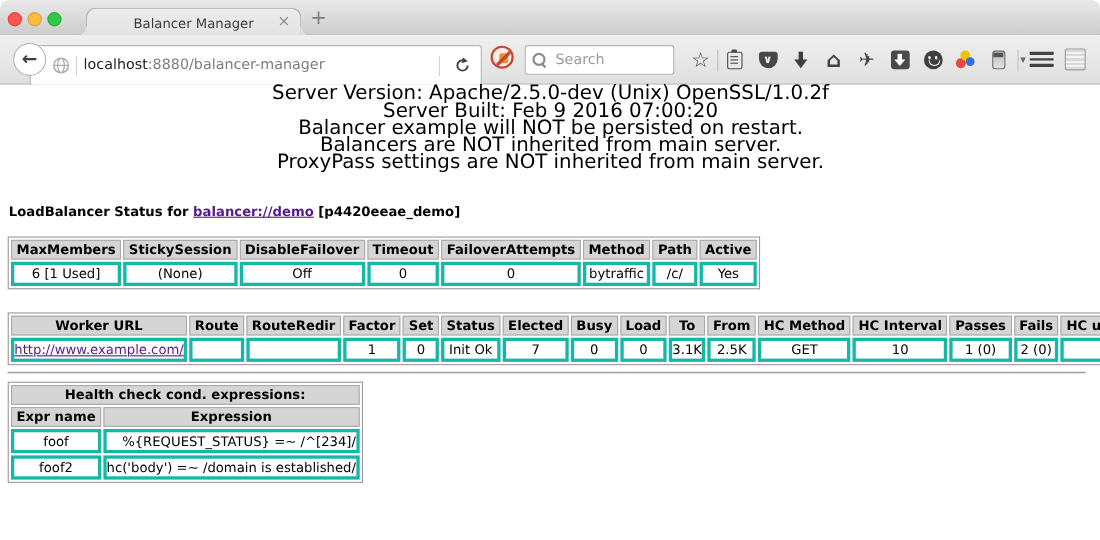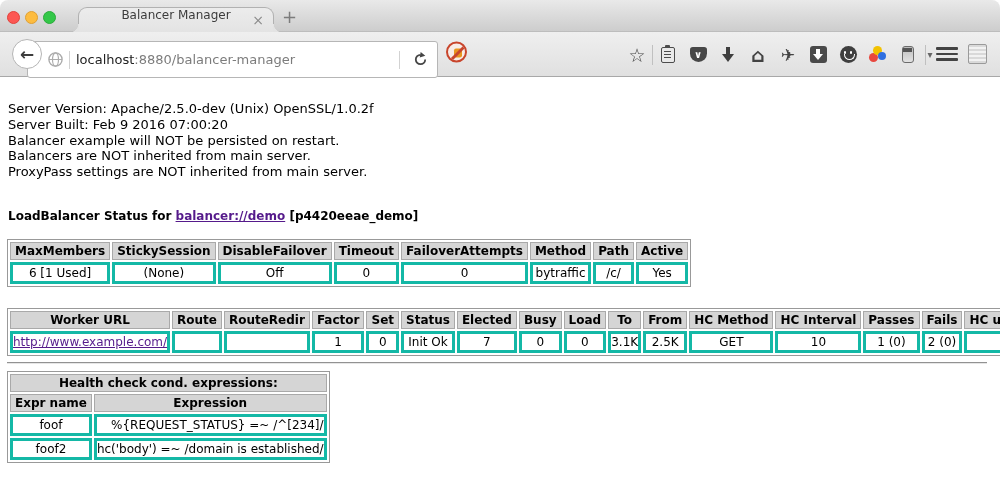--- a/index.html
+++ b/index.html
@@ -20,21 +20,21 @@
   .tl { position:absolute; top:11px; width:13px; height:13px; border-radius:50%; }
   .tl.red    { left:7px;  background:#fc5753; border:1px solid #e2423c; }
   .tl.yellow { left:25px; background:#fdbc40; border:1px solid #dfa034; }
   .tl.green  { left:43px; background:#33c748; border:1px solid #2aab3a; }
 
   .tab {
     position:absolute; left:78px; top:7px; width:196px; height:26px;
     background:linear-gradient(#ececec,#e3e3e3);
     border:1px solid #b1b1b1; border-bottom:none;
     border-radius:9px 9px 0 0;
-    display:flex; justify-content:center;
+    display:flex; align-items:center; justify-content:center;
   }
   .tab::before, .tab::after { content:''; position:absolute; bottom:0; width:9px; height:9px; }
   .tab::before { left:-9px; background:radial-gradient(circle 9px at 0 0, rgba(0,0,0,0) 8px, #e3e3e3 8.5px); }
   .tab::after  { right:-9px; background:radial-gradient(circle 9px at 9px 0, rgba(0,0,0,0) 8px, #e3e3e3 8.5px); }
   .tab-title { font-size:12px; color:#3c3c3c; }
   .tab-close { position:absolute; right:9px; top:4px; font-size:14px; color:#8b8b8b; cursor:default; }
   .newtab { position:absolute; left:282px; top:6px; font-size:18px; color:#7c7c7c; }
 
   
   .navbar {
@@ -119,21 +119,21 @@
 
   .hamburger { position:absolute; left:936px; top:15px; width:22px; }
   .hamburger i { display:block; height:2.5px; background:#434343; margin-bottom:3px; border-radius:1px; }
   .nav-div2 { position:absolute; left:925px; top:13px; width:1px; height:20px; background:#c0c0c0; }
   .grid-icon { position:absolute; left:968px; top:12px; width:19px; height:20px; border:1.5px solid #9a9a9a; border-radius:2px; background:
     repeating-linear-gradient(#d9d9d9 0 2px, #f2f2f2 2px 4px); }
 
   
   .content { position:relative; height:414px; background:#fff; padding:0 7px; color:#000; }
   h1.page-title { font-size:24px; font-weight:bold; margin:22px 0 0 1px; line-height:1.2; }
-  .info { margin-top:24px; font-size:13px; line-height:15.8px; margin-left:1px; }
+  .info { margin-top:0; font-size:18px; line-height:15.8px; margin-left:1px;text-align:center; }
   h3.status { font-size:12px; font-weight:bold; margin:29px 0 16px 1px; }
   a { color:#551a8b; text-decoration:underline; }
   h3.status a { font-weight:bold; }
 
   table.t { border:1px solid #999; border-spacing:2px; border-collapse:separate; background:#fff; }
   table.t th { background:#d5d5d5; border:1px solid #a9a9a9; font-weight:bold; font-size:12px;
                padding:1px 4px; white-space:nowrap; text-align:center; }
   table.t td { border:3px solid #14b8a6; font-size:12px; padding:1px 0; white-space:nowrap;
                text-align:center; height:18px; }
   table.t td.left, table.t th.left { text-align:right; }
@@ -177,20 +177,24 @@
           <polygon points="7.2,0 12.4,2.8 7.2,5.6" fill="#454545" transform="rotate(10 7.5 2.8)"></polygon>
         </svg>
       </span>
     </div>
 
     <div class="blocked-btn">
       <span class="blob"></span>
       <span class="slash"></span>
     </div>
 
+    <div class="searchbar">
+      <span class="mag"></span>
+      <input type="text" placeholder="Search" style="">
+    </div>
 
     <div class="iconstrip">
       <span class="tbi">
           <span class="glyph" style="font-size:19px">☆</span>
         </span>
       <span class="strip-div"></span>
       <span class="tbi">
           <span class="clipboard"></span>
         </span>
       <span class="tbi">

